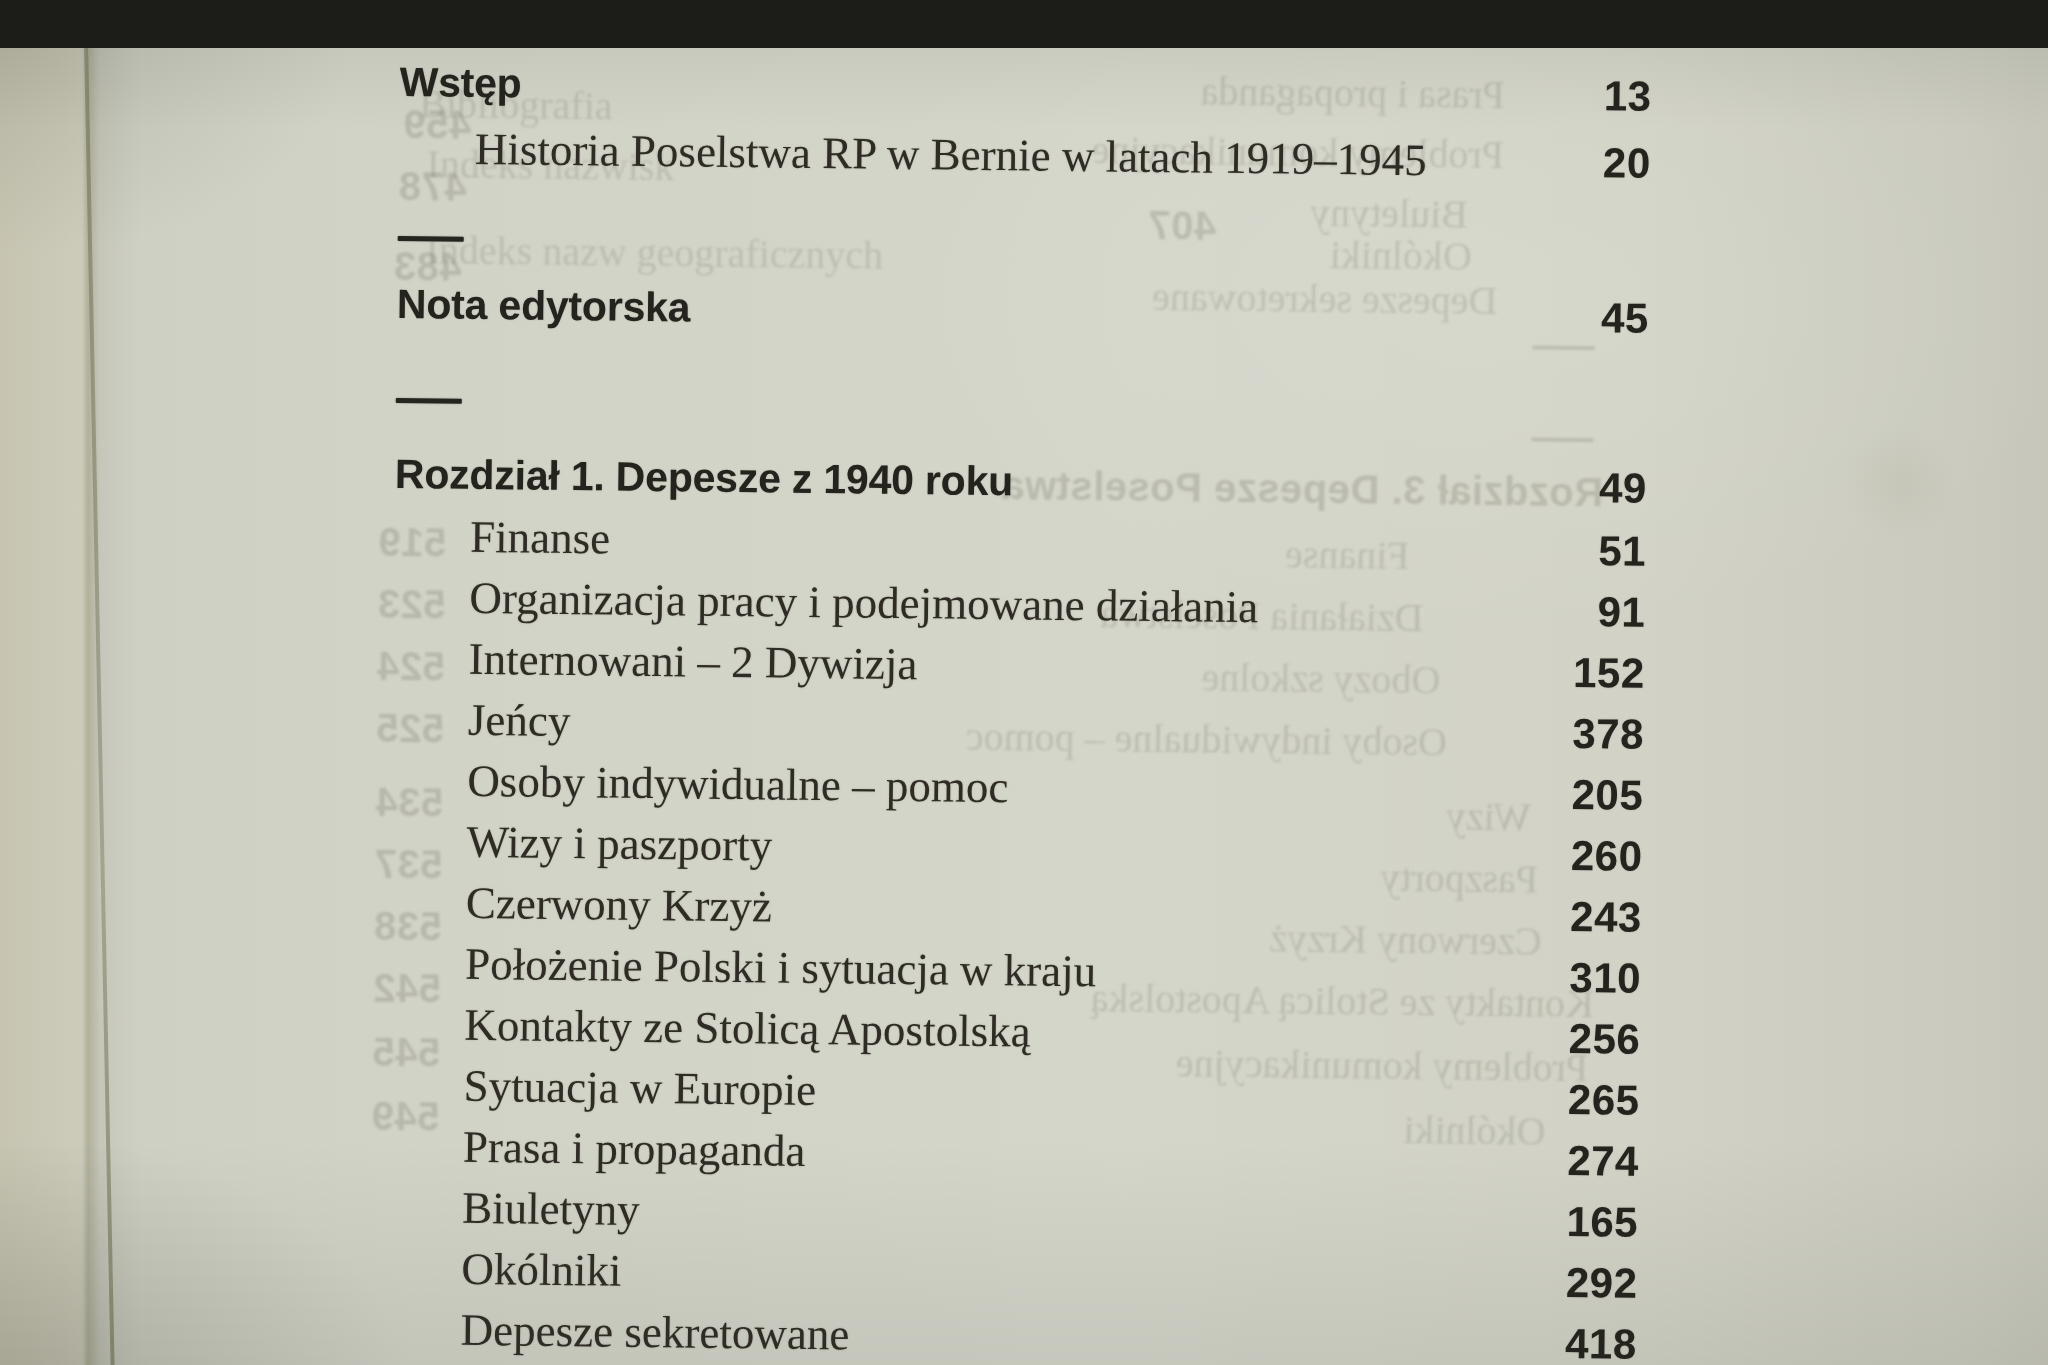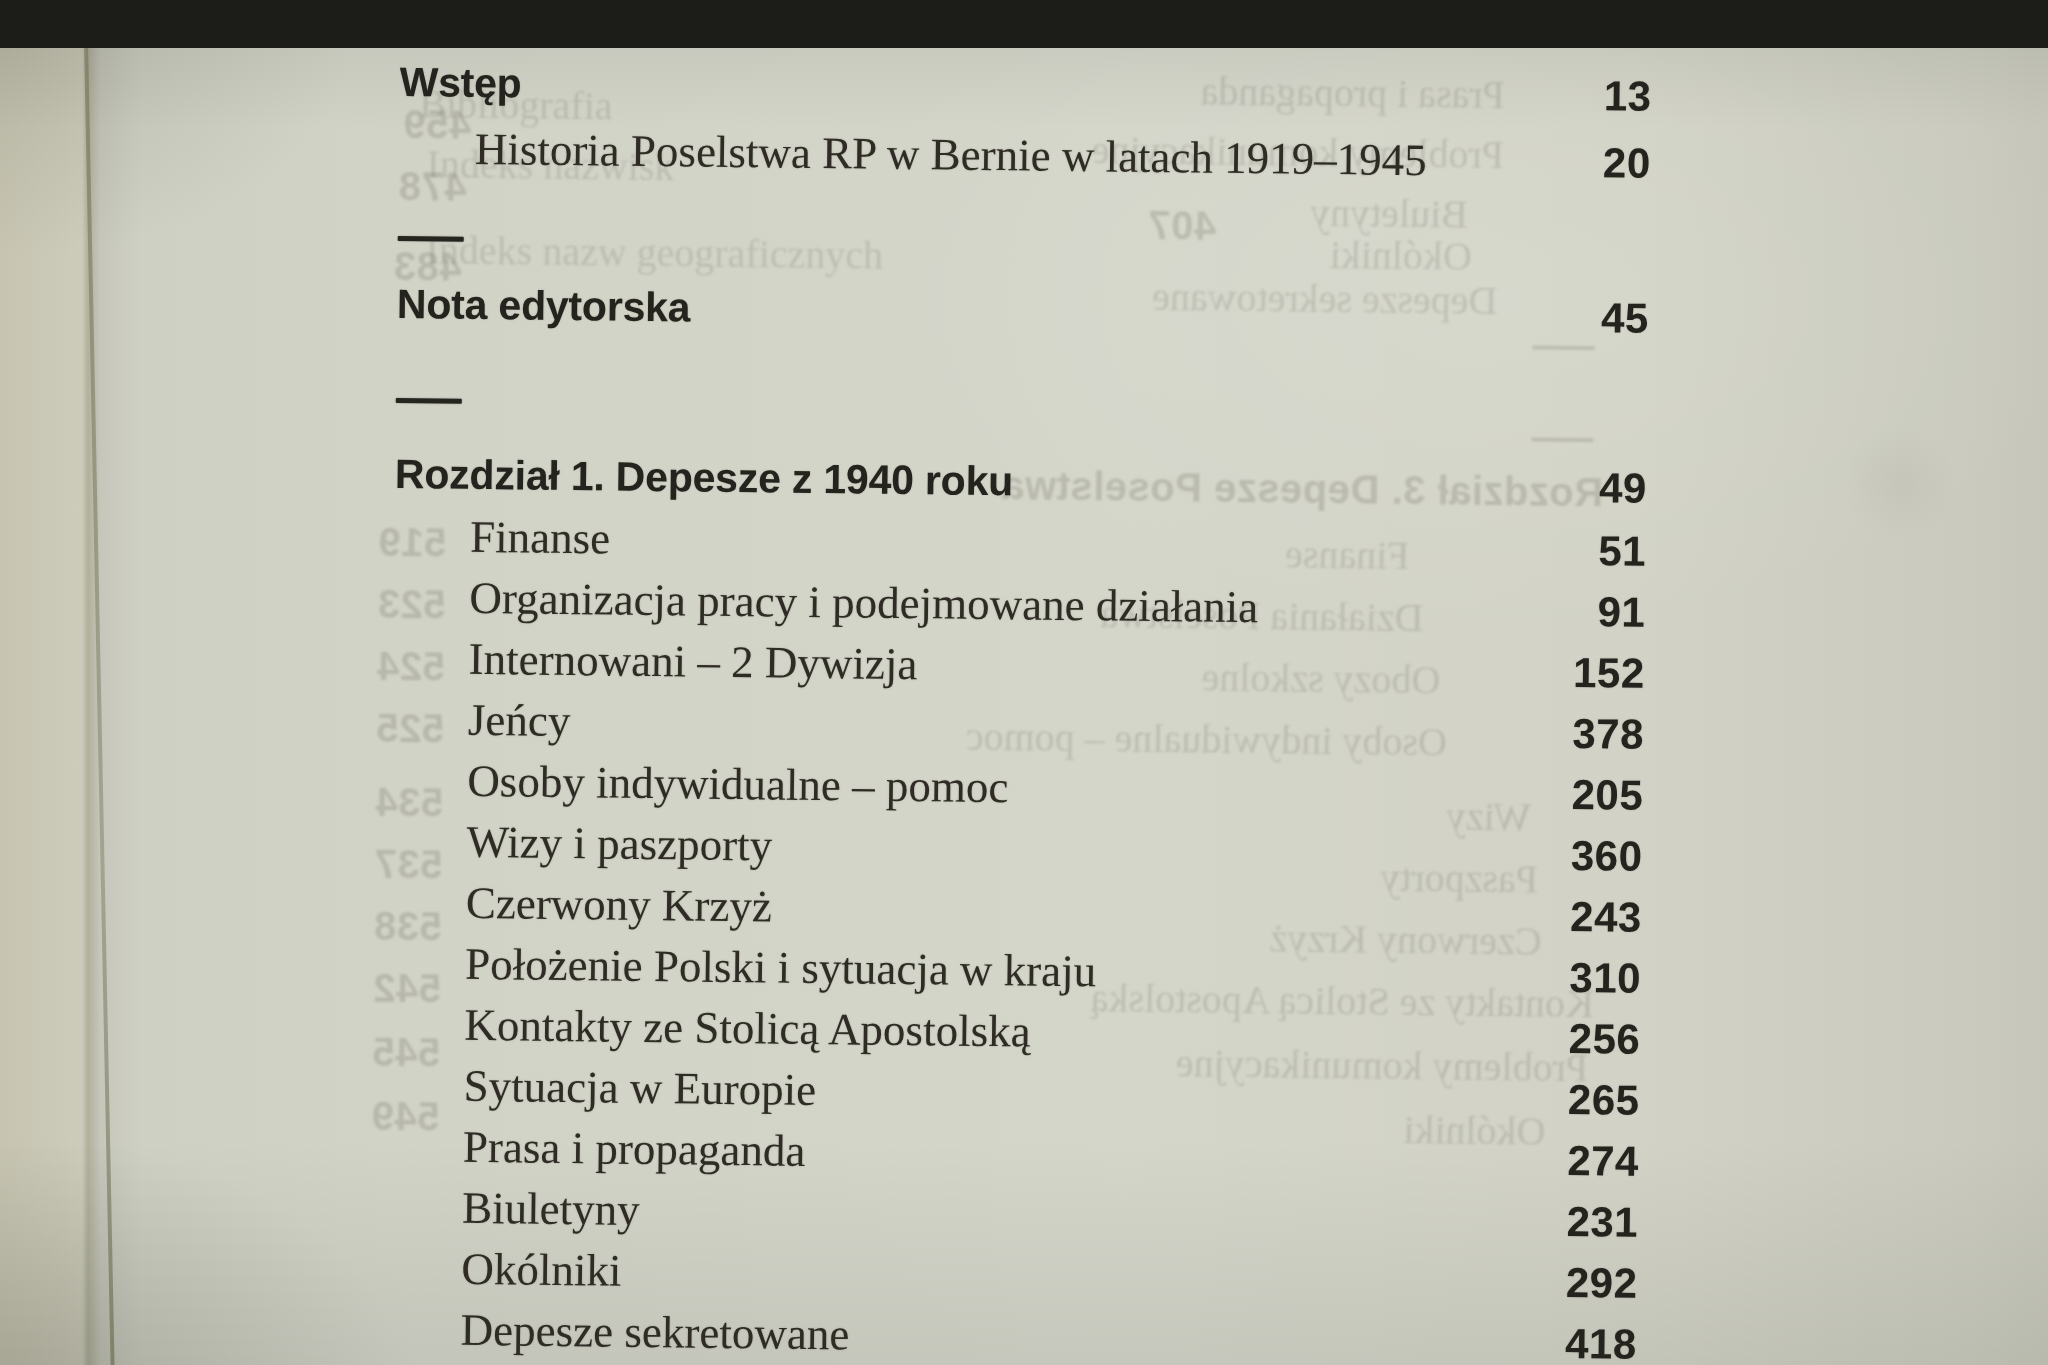--- a/index.html
+++ b/index.html
@@ -127,21 +127,21 @@
     <div class="row" style="top:647px">
       <span class="lbl-e">Jeńcy</span>
       <span class="num">378</span>
     </div>
     <div class="row" style="top:708px">
       <span class="lbl-e">Osoby indywidualne – pomoc</span>
       <span class="num">205</span>
     </div>
     <div class="row" style="top:769px">
       <span class="lbl-e">Wizy i paszporty</span>
-      <span class="num">360</span>
+      <span class="num">260</span>
     </div>
     <div class="row" style="top:830px">
       <span class="lbl-e">Czerwony Krzyż</span>
       <span class="num">243</span>
     </div>
     <div class="row" style="top:891px">
       <span class="lbl-e">Położenie Polski i sytuacja w kraju</span>
       <span class="num">310</span>
     </div>
     <div class="row" style="top:952px">
@@ -151,21 +151,21 @@
     <div class="row" style="top:1013px">
       <span class="lbl-e">Sytuacja w Europie</span>
       <span class="num">265</span>
     </div>
     <div class="row" style="top:1074px">
       <span class="lbl-e">Prasa i propaganda</span>
       <span class="num">274</span>
     </div>
     <div class="row" style="top:1135px">
       <span class="lbl-e">Biuletyny</span>
-      <span class="num">231</span>
+      <span class="num">165</span>
     </div>
     <div class="row" style="top:1196px">
       <span class="lbl-e">Okólniki</span>
       <span class="num">292</span>
     </div>
     <div class="row" style="top:1257px">
       <span class="lbl-e">Depesze sekretowane</span>
       <span class="num">418</span>
     </div>
   </div>

